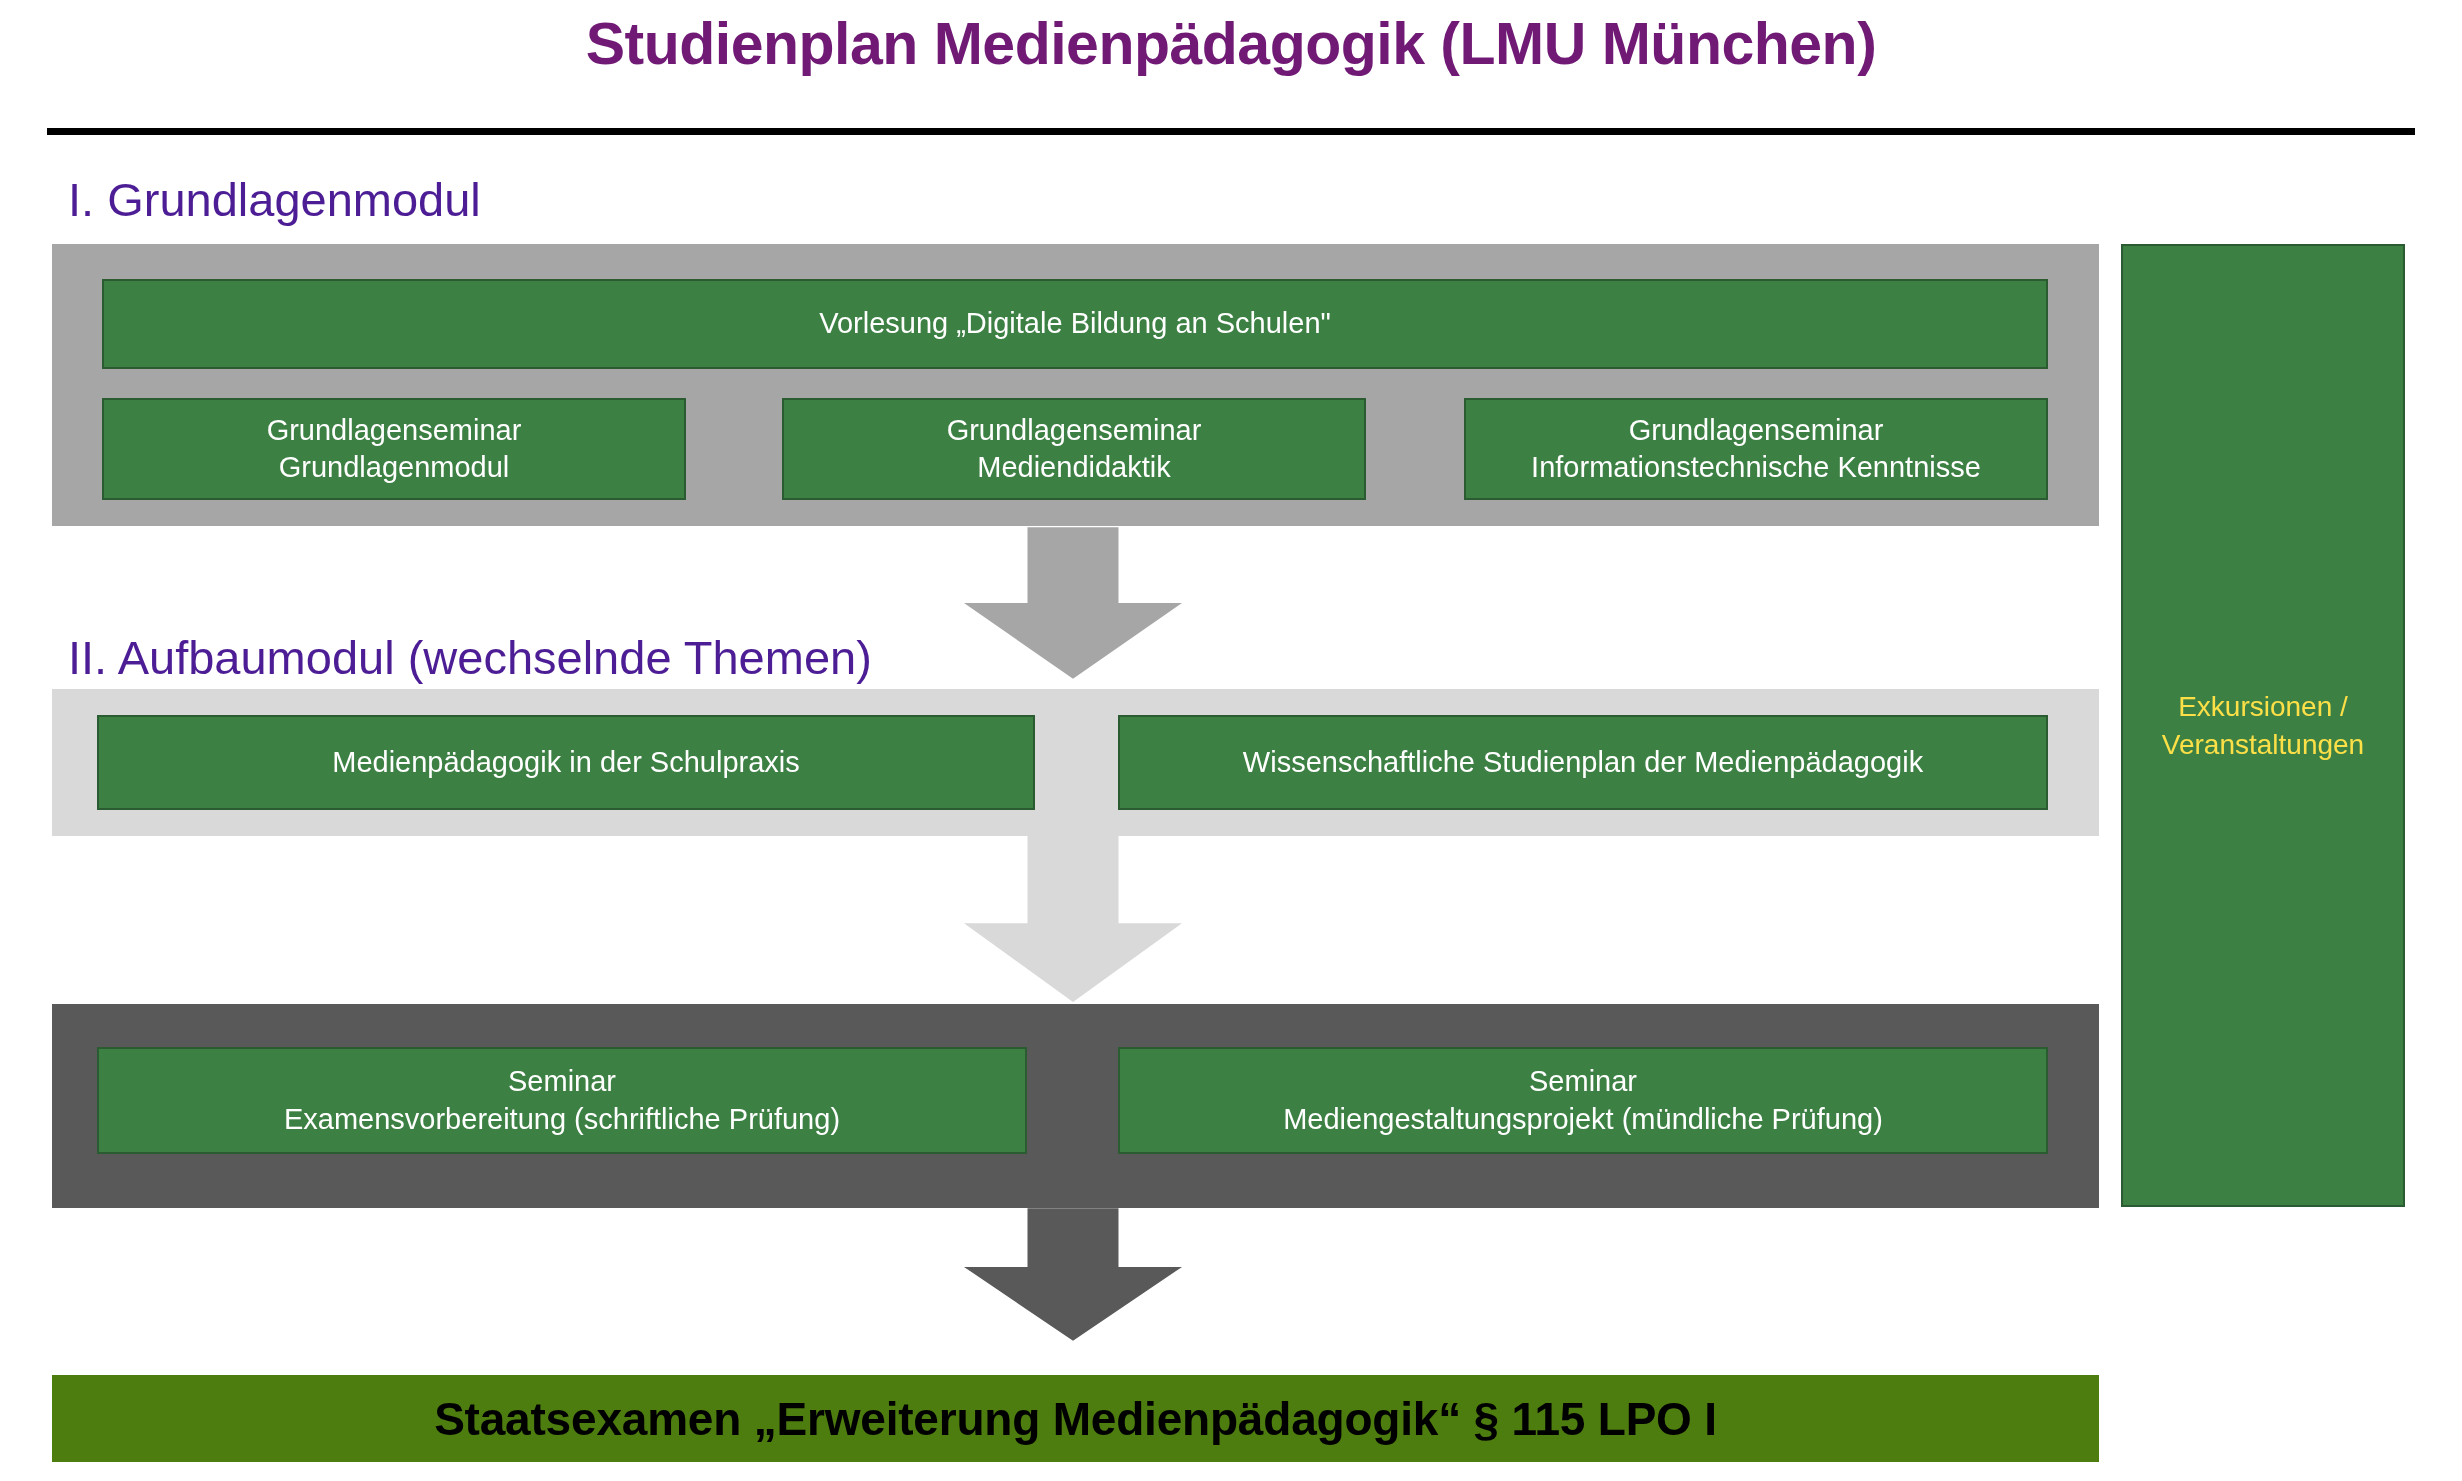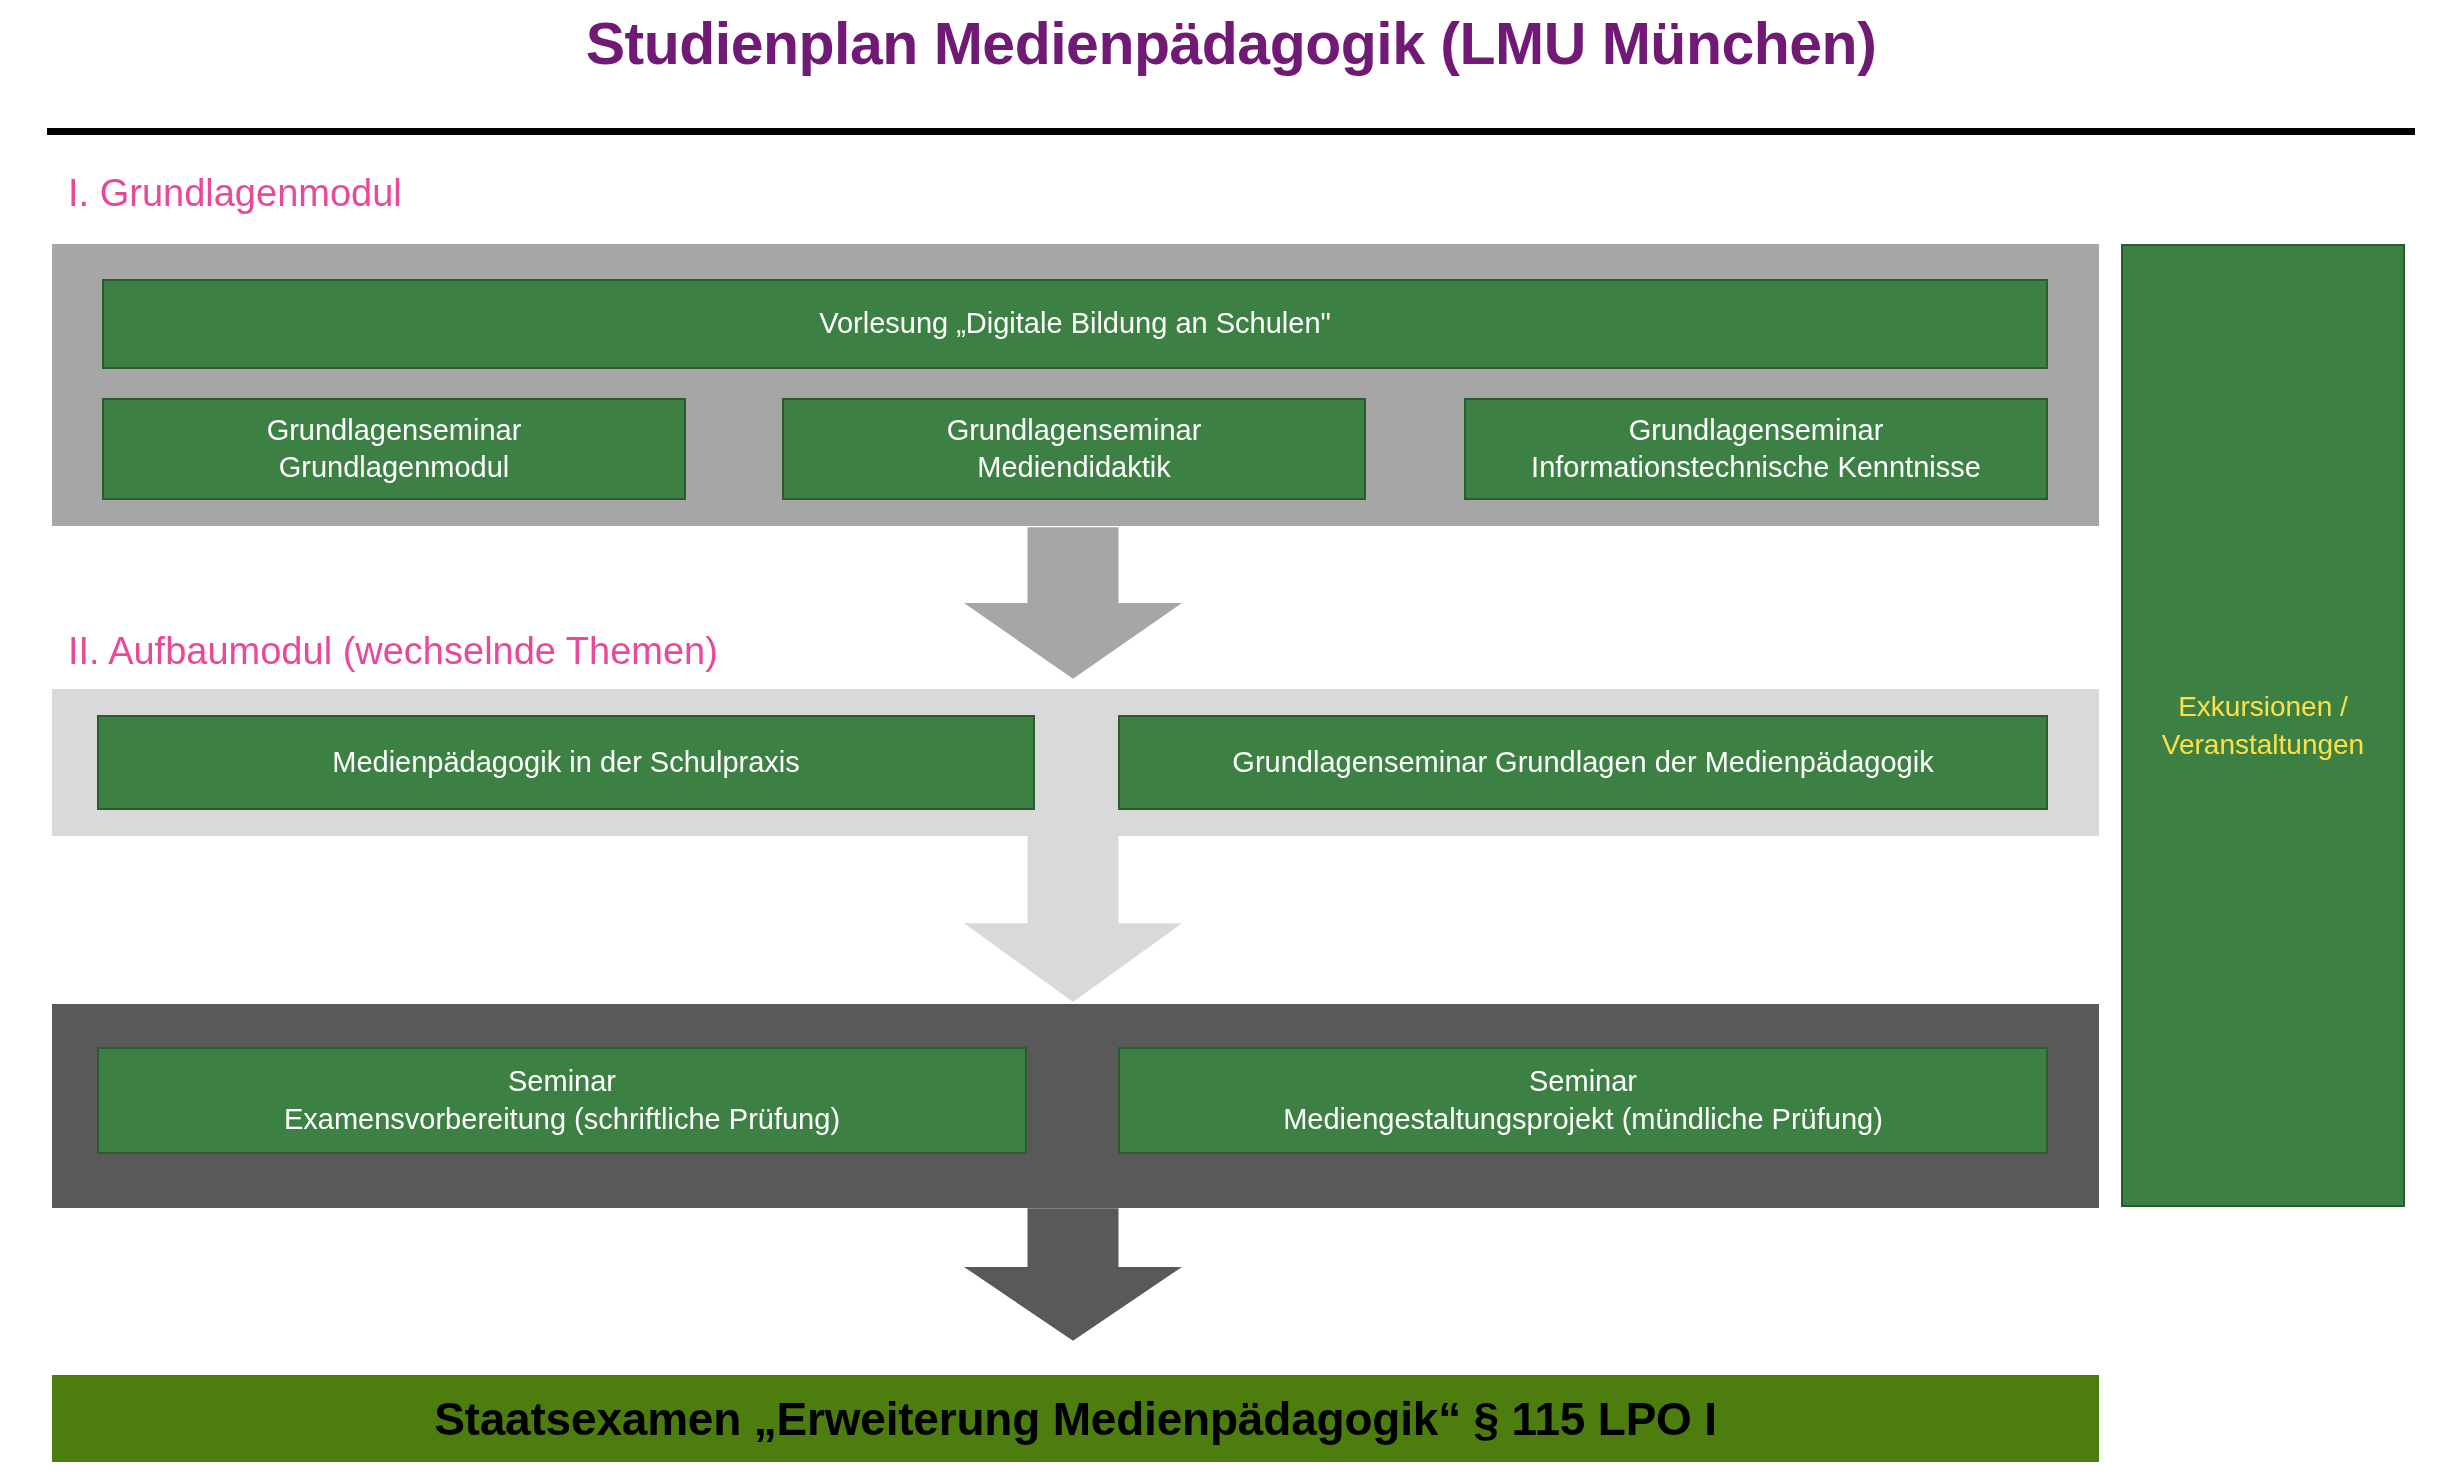--- a/index.html
+++ b/index.html
@@ -37,23 +37,23 @@
     left: 47px;
     top: 128px;
     width: 2368px;
     height: 6.6px;
     background: #000000;
   }
 
   
   .section-heading {
     position: absolute;
-    font-size: 38px;
+    font-size: 47px;
     font-weight: normal;
-    color: #ec4899;
+    color: #4c1d95;
     white-space: nowrap;
   }
 
   
   .band {
     position: absolute;
     box-sizing: border-box;
   }
   .band-1 { background: #A6A6A6; }
   .band-2 { background: #D9D9D9; }
@@ -166,21 +166,21 @@
   <div class="band band-2" style="left:52px; top:689px; width:2047px; height:147px;"></div>
 
   <div class="greenbox" style="left:97px; top:715px; width:938px; height:95px;">
     <span class="lines">
       <span>Medienpädagogik in der Schulpraxis</span>
     </span>
   </div>
 
   <div class="greenbox" style="left:1118px; top:715px; width:930px; height:95px;">
     <span class="lines">
-      <span>Grundlagenseminar Grundlagen der Medienpädagogik</span>
+      <span>Wissenschaftliche Studienplan der Medienpädagogik</span>
     </span>
   </div>
 
   <div class="arrow" style="left:964px; top:836px;">
     <svg width="218" height="166" viewBox="0 0 230 175">
       <polygon points="67,0 163,0 163,92 230,92 115,175 0,92 67,92" fill="#D9D9D9"></polygon>
     </svg>
   </div>
 
 

